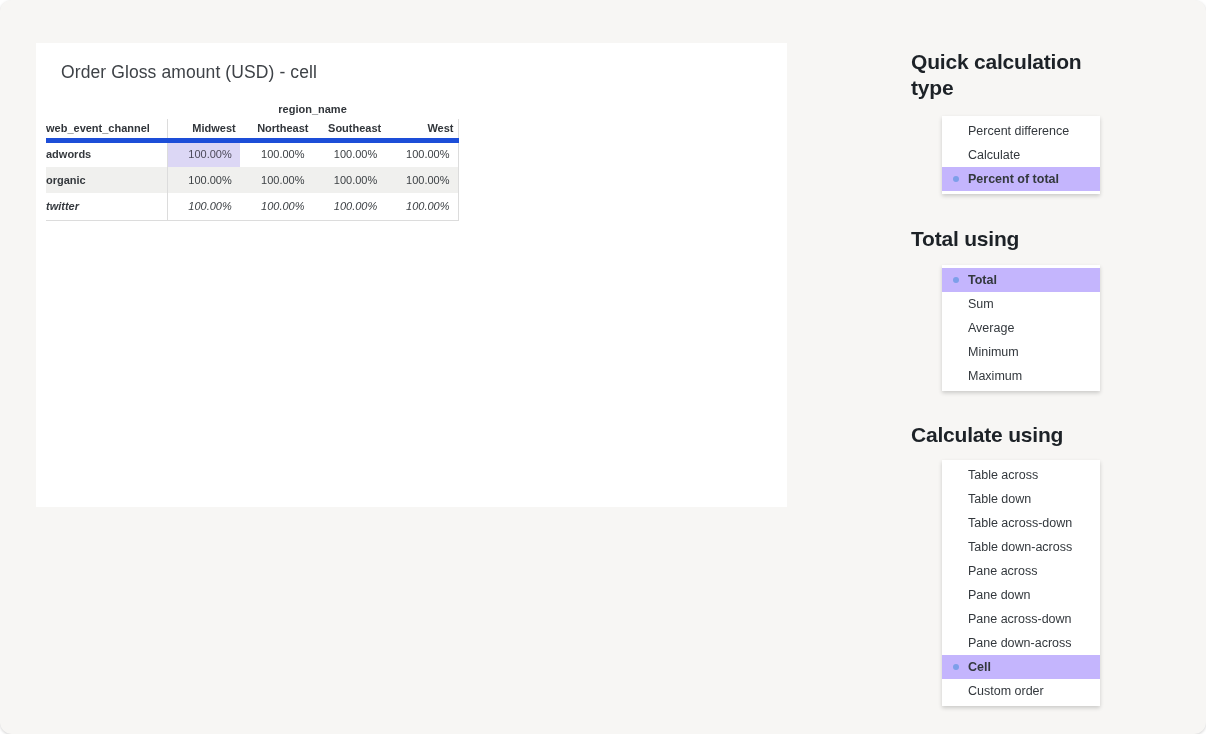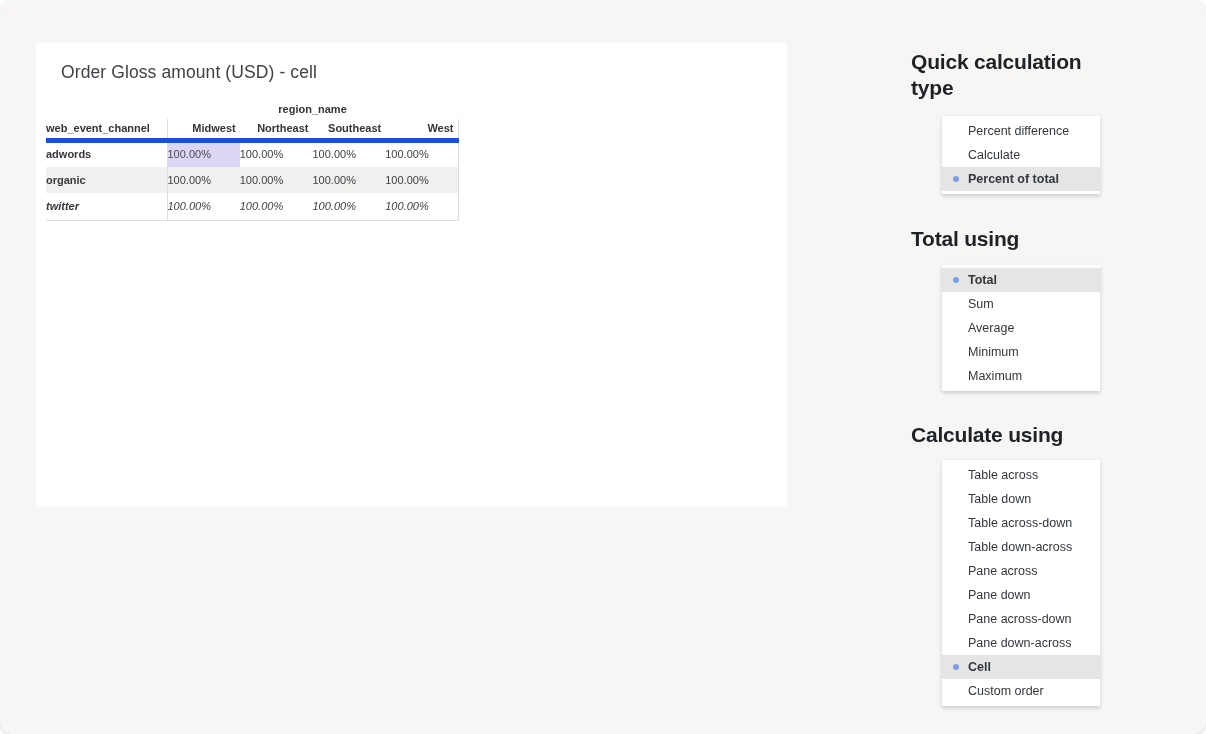--- a/index.html
+++ b/index.html
@@ -42,21 +42,21 @@
   .th-rowdim { text-align: left; font-weight: 700; color: #31353a; padding-left: 0; }
   .th-col { text-align: right; font-weight: 700; color: #31353a; padding-right: 4px; }
   .v-left { border-left: 1px solid #dcdcdc; }
   .v-right { border-right: 1px solid #dcdcdc; }
 
   .data-row { height: 26px; }
   .data-row.first { height: 27px; }
   .data-row.last  { height: 27px; }
   .data-row.last td { border-bottom: 1px solid #dcdcdc; font-style: italic; }
   .td-rowlabel { text-align: left; font-weight: 700; color: #35393e; }
-  .td-val { text-align: left; padding-right: 19px; color: #3d4145; font-weight: 400; }
+  .td-val { text-align: right; padding-right: 8px; color: #3d4145; font-weight: 400; }
   .data-row.stripe td { background: #f0f0ee; }
   .td-val.hl { background: #dcd7f5; color: #4c4a59; }
 
   
   .right-col { position: absolute; left: 911px; top: 49px; width: 189px; }
   .section-heading {
     font-size: 21px;
     font-weight: 700;
     color: #1d2227;
     letter-spacing: -0.2px;
@@ -76,21 +76,21 @@
   .opt {
     position: relative;
     height: 24px;
     display: flex;
     align-items: center;
     padding-left: 26px;
     font-size: 12.5px;
     color: #33383d;
     cursor: pointer;
   }
-  .opt.selected { background: #e5e5e5; font-weight: 700; }
+  .opt.selected { background: #c4b5fd; font-weight: 700; }
   .opt .dot {
     position: absolute;
     left: 11px; top: 9px;
     width: 6px; height: 6px;
     border-radius: 50%;
     background: #7d9fe9;
   }
 </style>
 </head>
 <body>

